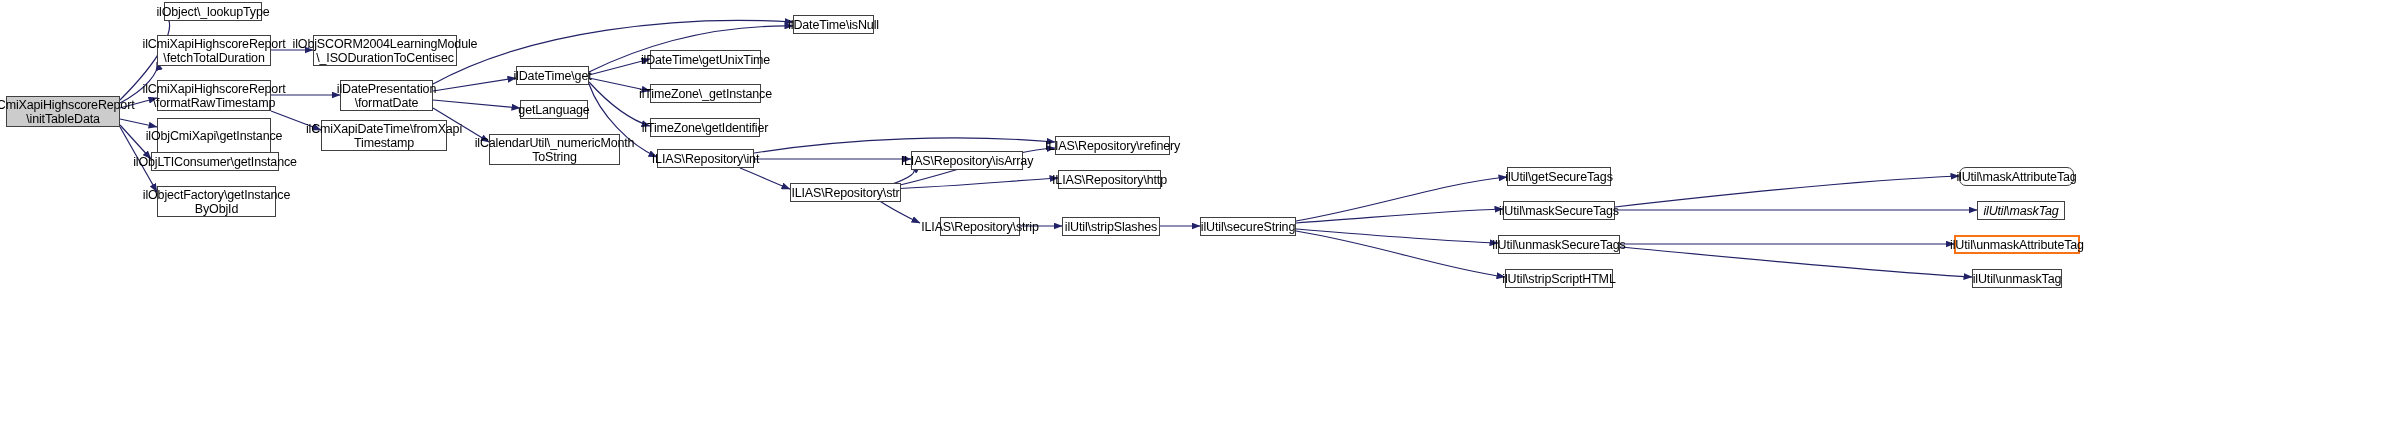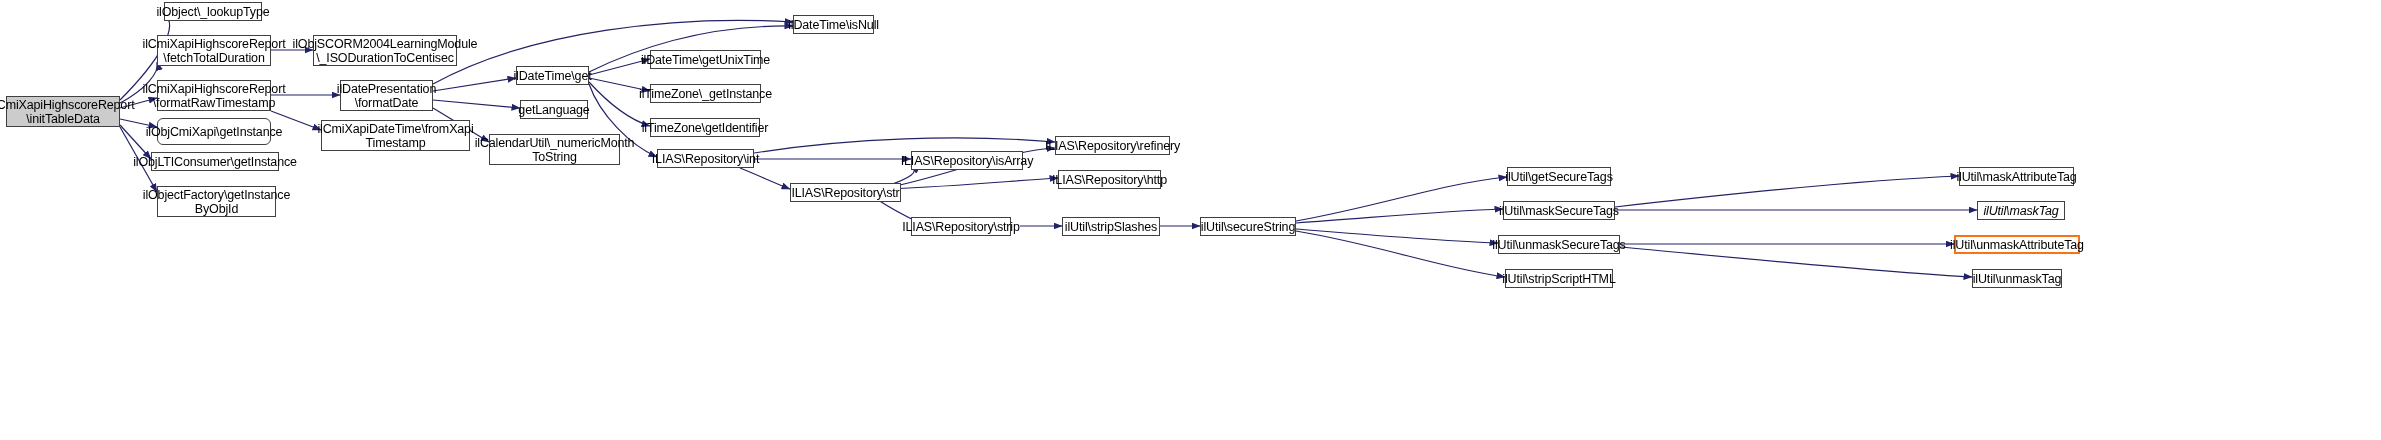--- a/index.html
+++ b/index.html
@@ -96,48 +96,48 @@
       </g>
   </svg>
   <div id="node-layer">
       <div class="node root" style="left: 6px; top: 96px; width: 114px; height: 31px;">ilCmiXapiHighscoreReport
 \initTableData</div>
       <div class="node" style="left: 164px; top: 2px; width: 98px; height: 19px;">ilObject\_lookupType</div>
       <div class="node" style="left: 157px; top: 35px; width: 114px; height: 31px;">ilCmiXapiHighscoreReport
 \fetchTotalDuration</div>
       <div class="node" style="left: 157px; top: 80px; width: 114px; height: 31px;">ilCmiXapiHighscoreReport
 \formatRawTimestamp</div>
-      <div class="node" style="left: 157px; top: 118px; width: 114px; height: 27px; border-radius: 6px;">ilObjCmiXapi\getInstance</div>
+      <div class="node" style="left: 157px; top: 118px; width: 114px; height: 35px;">ilObjCmiXapi\getInstance</div>
       <div class="node" style="left: 151px; top: 152px; width: 128px; height: 19px;">ilObjLTIConsumer\getInstance</div>
       <div class="node" style="left: 157px; top: 186px; width: 119px; height: 31px;">ilObjectFactory\getInstance
 ByObjId</div>
       <div class="node" style="left: 313px; top: 35px; width: 144px; height: 31px;">ilObjSCORM2004LearningModule
 \_ISODurationToCentisec</div>
       <div class="node" style="left: 340px; top: 80px; width: 93px; height: 31px;">ilDatePresentation
 \formatDate</div>
-      <div class="node" style="left: 321px; top: 120px; width: 149px; height: 31px;">ilCmiXapiDateTime\fromXapi
+      <div class="node" style="left: 321px; top: 120px; width: 126px; height: 31px;">ilCmiXapiDateTime\fromXapi
 Timestamp</div>
       <div class="node" style="left: 516px; top: 66px; width: 73px; height: 19px;">ilDateTime\get</div>
       <div class="node" style="left: 520px; top: 100px; width: 68px; height: 19px;">getLanguage</div>
       <div class="node" style="left: 489px; top: 134px; width: 131px; height: 31px;">ilCalendarUtil\_numericMonth
 ToString</div>
       <div class="node" style="left: 793px; top: 15px; width: 81px; height: 19px;">ilDateTime\isNull</div>
       <div class="node" style="left: 650px; top: 50px; width: 111px; height: 19px;">ilDateTime\getUnixTime</div>
       <div class="node" style="left: 650px; top: 84px; width: 111px; height: 19px;">ilTimeZone\_getInstance</div>
       <div class="node" style="left: 650px; top: 118px; width: 110px; height: 19px;">ilTimeZone\getIdentifier</div>
       <div class="node" style="left: 657px; top: 149px; width: 97px; height: 19px;">ILIAS\Repository\int</div>
       <div class="node" style="left: 790px; top: 183px; width: 111px; height: 19px;">ILIAS\Repository\str</div>
-      <div class="node" style="left: 911px; top: 217px; width: 100px; height: 19px;">ILIAS\Repository\strip</div>
+      <div class="node" style="left: 940px; top: 217px; width: 80px; height: 19px;">ILIAS\Repository\strip</div>
       <div class="node" style="left: 911px; top: 151px; width: 112px; height: 19px;">ILIAS\Repository\isArray</div>
       <div class="node" style="left: 1055px; top: 136px; width: 115px; height: 19px;">ILIAS\Repository\refinery</div>
       <div class="node" style="left: 1058px; top: 170px; width: 103px; height: 19px;">ILIAS\Repository\http</div>
       <div class="node" style="left: 1062px; top: 217px; width: 98px; height: 19px;">ilUtil\stripSlashes</div>
       <div class="node" style="left: 1200px; top: 217px; width: 96px; height: 19px;">ilUtil\secureString</div>
       <div class="node" style="left: 1507px; top: 167px; width: 104px; height: 19px;">ilUtil\getSecureTags</div>
       <div class="node" style="left: 1503px; top: 201px; width: 112px; height: 19px;">ilUtil\maskSecureTags</div>
       <div class="node" style="left: 1498px; top: 235px; width: 122px; height: 19px;">ilUtil\unmaskSecureTags</div>
       <div class="node" style="left: 1505px; top: 269px; width: 108px; height: 19px;">ilUtil\stripScriptHTML</div>
-      <div class="node" style="left: 1959px; top: 167px; width: 115px; height: 19px;">ilUtil\maskAttributeTag</div>
+      <div class="node" style="left: 1959px; top: 167px; width: 115px; height: 19px; border-radius: 7px;">ilUtil\maskAttributeTag</div>
       <div class="node" style="left: 1977px; top: 201px; width: 88px; height: 19px; font-style: italic;">ilUtil\maskTag</div>
       <div class="node highlight" style="left: 1954px; top: 235px; width: 126px; height: 19px;">ilUtil\unmaskAttributeTag</div>
       <div class="node" style="left: 1972px; top: 269px; width: 90px; height: 19px;">ilUtil\unmaskTag</div>
     </div>
 </div>
 
 </body></html>

